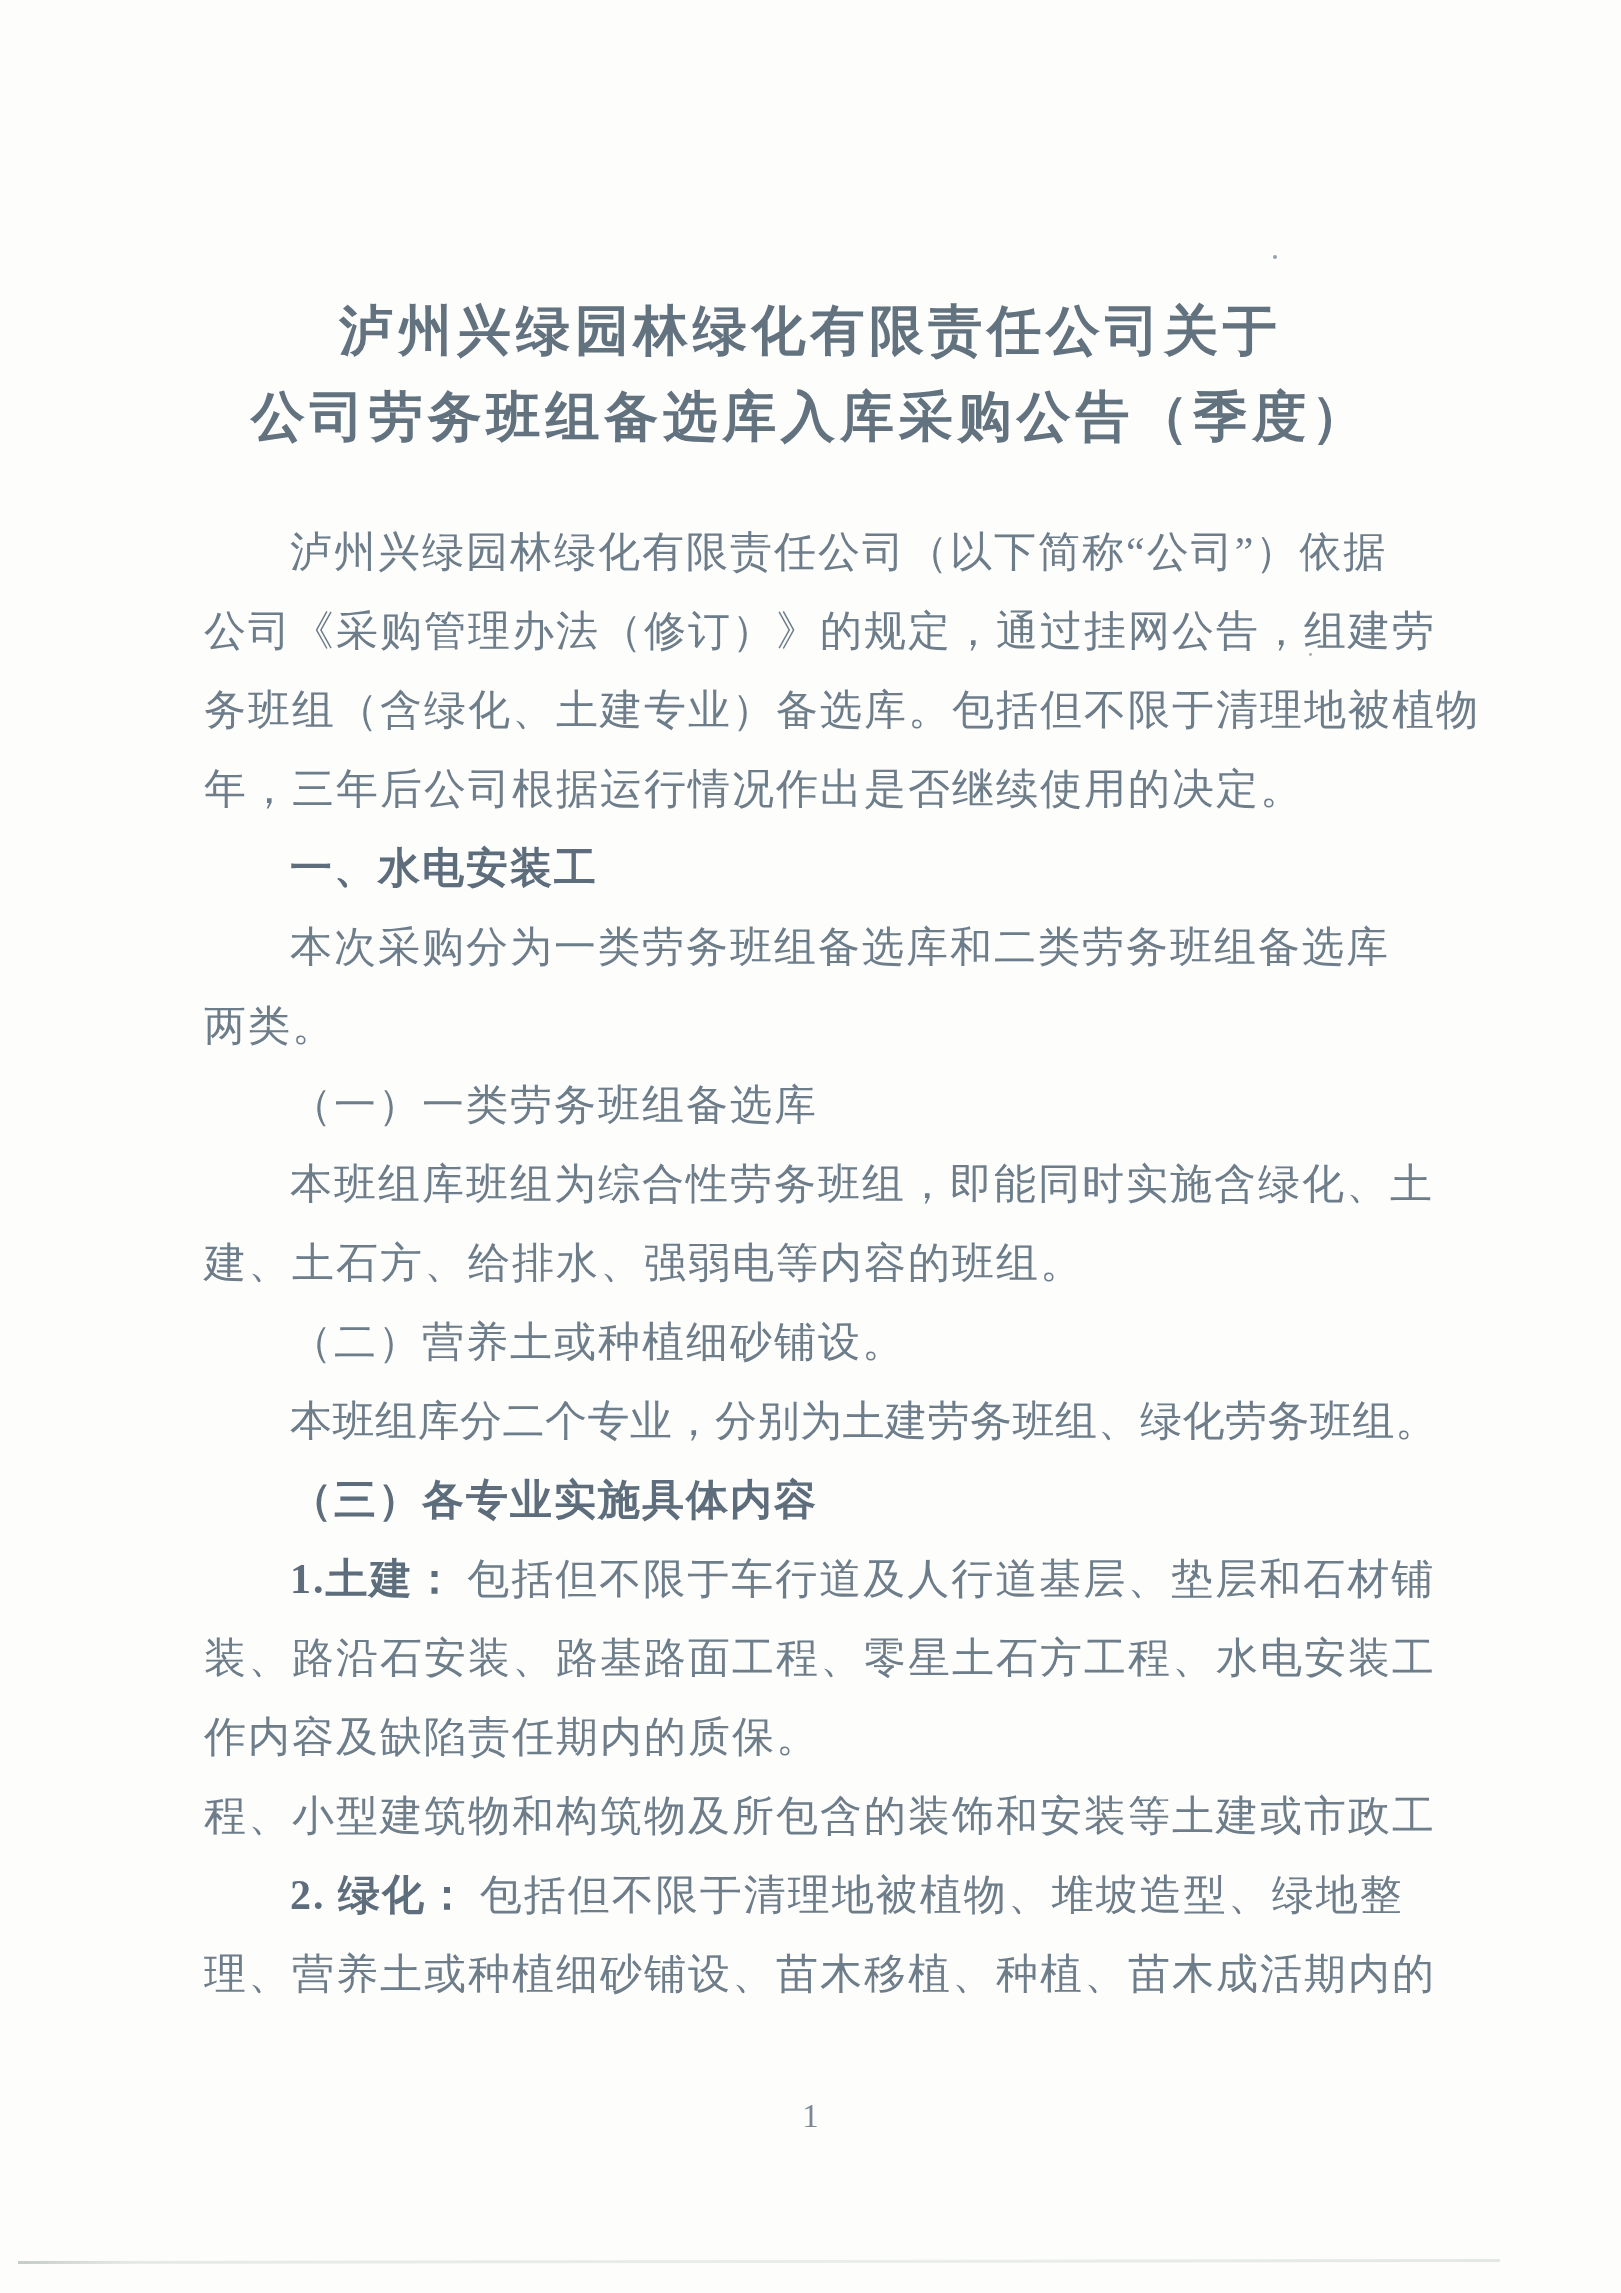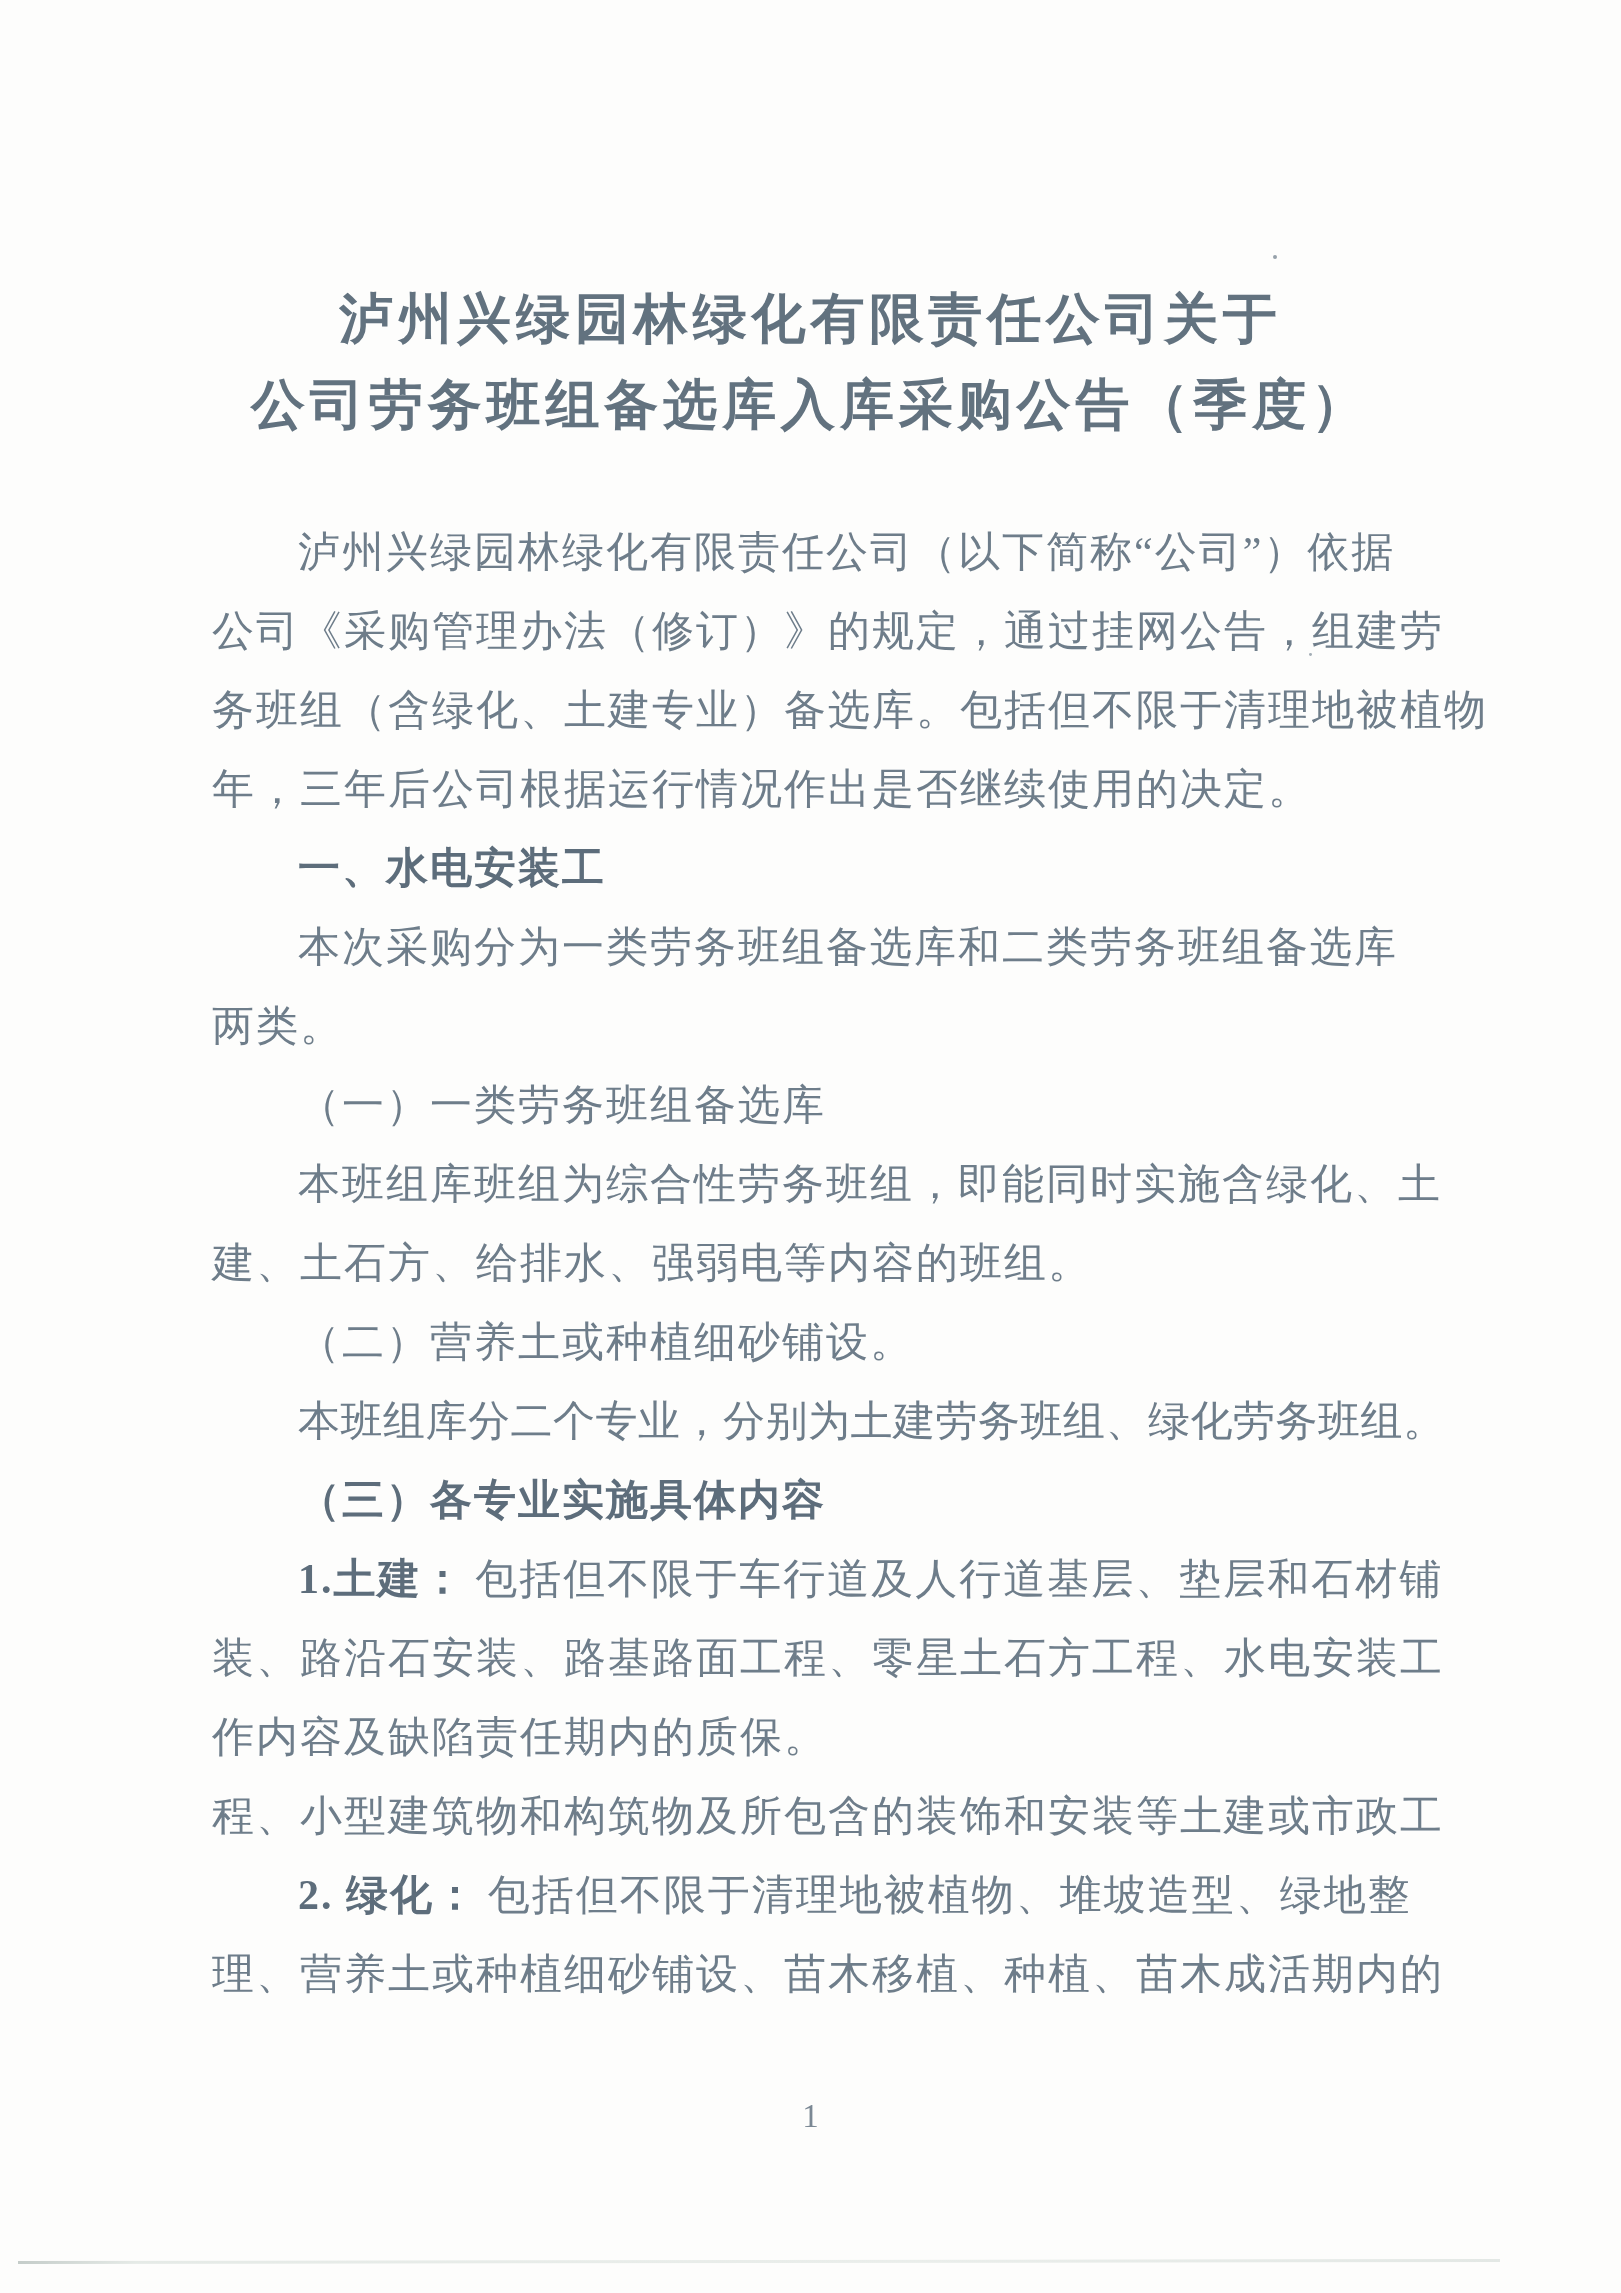--- a/index.html
+++ b/index.html
@@ -11,35 +11,35 @@
     position: relative;
     width: 1621px;
     height: 2294px;
     background: #fdfdfc;
     overflow: hidden;
     font-family: "Liberation Serif", serif;
   }
   
   .doc-title {
     position: absolute;
-    top: 276px;
+    top: 288px;
     left: 0;
     width: 100%;
     text-align: center;
     color: #62727f;
     font-weight: bold;
     font-size: 54px;
     letter-spacing: 4.9px;
     line-height: 86px;
   }
   
   .doc-body {
     position: absolute;
     top: 513px;
-    left: 212px;
+    left: 204px;
     width: 1245px;
     font-size: 42px;
     letter-spacing: 2px;
     color: #6e7d8a;
     line-height: 79px;
     white-space: nowrap;
   }
   .line { height: 79px; }
   .indent { padding-left: 86px; }
   .bold {

